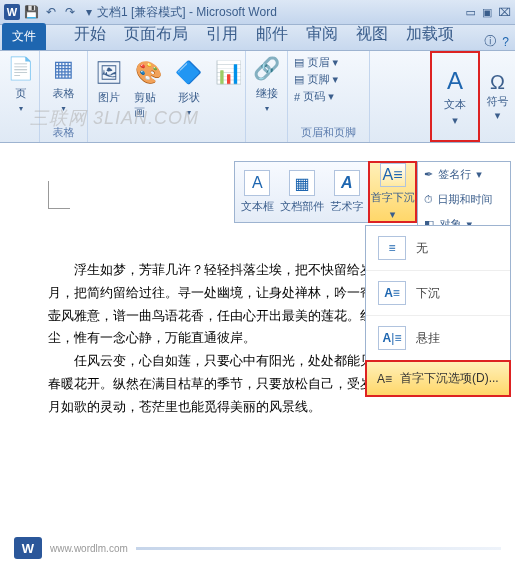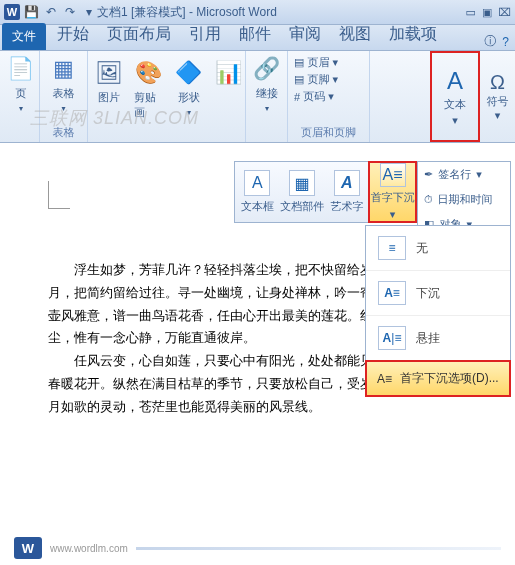--- a/index.html
+++ b/index.html
@@ -4,21 +4,21 @@
 <style>
 *{box-sizing:border-box;margin:0;padding:0;font-family:"Microsoft YaHei","SimSun",sans-serif}
 body{background:#fff;width:515px;height:565px;overflow:hidden;font-size:12px;position:relative}
 .titlebar{height:25px;background:linear-gradient(#dce7f5,#c3d5ed);display:flex;align-items:center;padding:0 4px;border-bottom:1px solid #9db3d0}
 .titlebar .wicon{width:16px;height:16px;background:#2b579a;color:#fff;font-weight:bold;font-size:11px;display:flex;align-items:center;justify-content:center;border-radius:2px;margin-right:4px}
 .titlebar .qat{display:flex;gap:3px;align-items:center}
 .titlebar .qat span{width:16px;height:16px;display:flex;align-items:center;justify-content:center;font-size:12px;color:#3b5e8c}
 .titlebar .title{flex:1;text-align:left;color:#3b5e8c;font-size:12px}
 .titlebar .wincontrols{display:flex;gap:6px;color:#3b5e8c;font-size:11px}
 .ribbon-tabs{height:26px;background:linear-gradient(#dce7f5,#c7d8ee);display:flex;align-items:end;padding-left:2px;border-bottom:1px solid #9db3d0}
-.tab-file{background:#1e66b0;color:#fff;padding:5px 10px;font-size:12px;border-radius:3px 3px 0 0;margin-right:2px}
+.tab-file{background:#1e66b0;color:#fff;padding:5px 10px;font-size:12px;border-radius:3px 3px 0 0;margin-right:19px}
 .tab{padding:5px 9px;color:#3b5e8c;font-size:16px;cursor:pointer;position:relative}
 .tab.active{background:#f4f8fd;border:1px solid #9db3d0;border-bottom:none;border-radius:3px 3px 0 0}
 .tab-hl{position:absolute;inset:-2px;border:2px solid #d22}
 .tabs-right{margin-left:auto;display:flex;align-items:center;gap:6px;padding-right:6px;color:#3b5e8c}
 .ribbon-body{height:92px;background:linear-gradient(#f4f8fd,#dfe9f5);display:flex;position:relative;border-bottom:1px solid #9db3d0}
 .rgroup{border-right:1px solid #c3d5ed;padding:4px 6px 2px;display:flex;flex-direction:column;justify-content:space-between}
 .rgroup .icons{display:flex;gap:10px;align-items:flex-start;padding-top:4px}
 .rbtn{display:flex;flex-direction:column;align-items:center;gap:3px;font-size:11px;color:#3b5e8c;min-width:30px}
 .rbtn .ic{width:28px;height:28px;display:flex;align-items:center;justify-content:center;font-size:22px}
 .rbtn .dd{font-size:8px;color:#3b5e8c}

